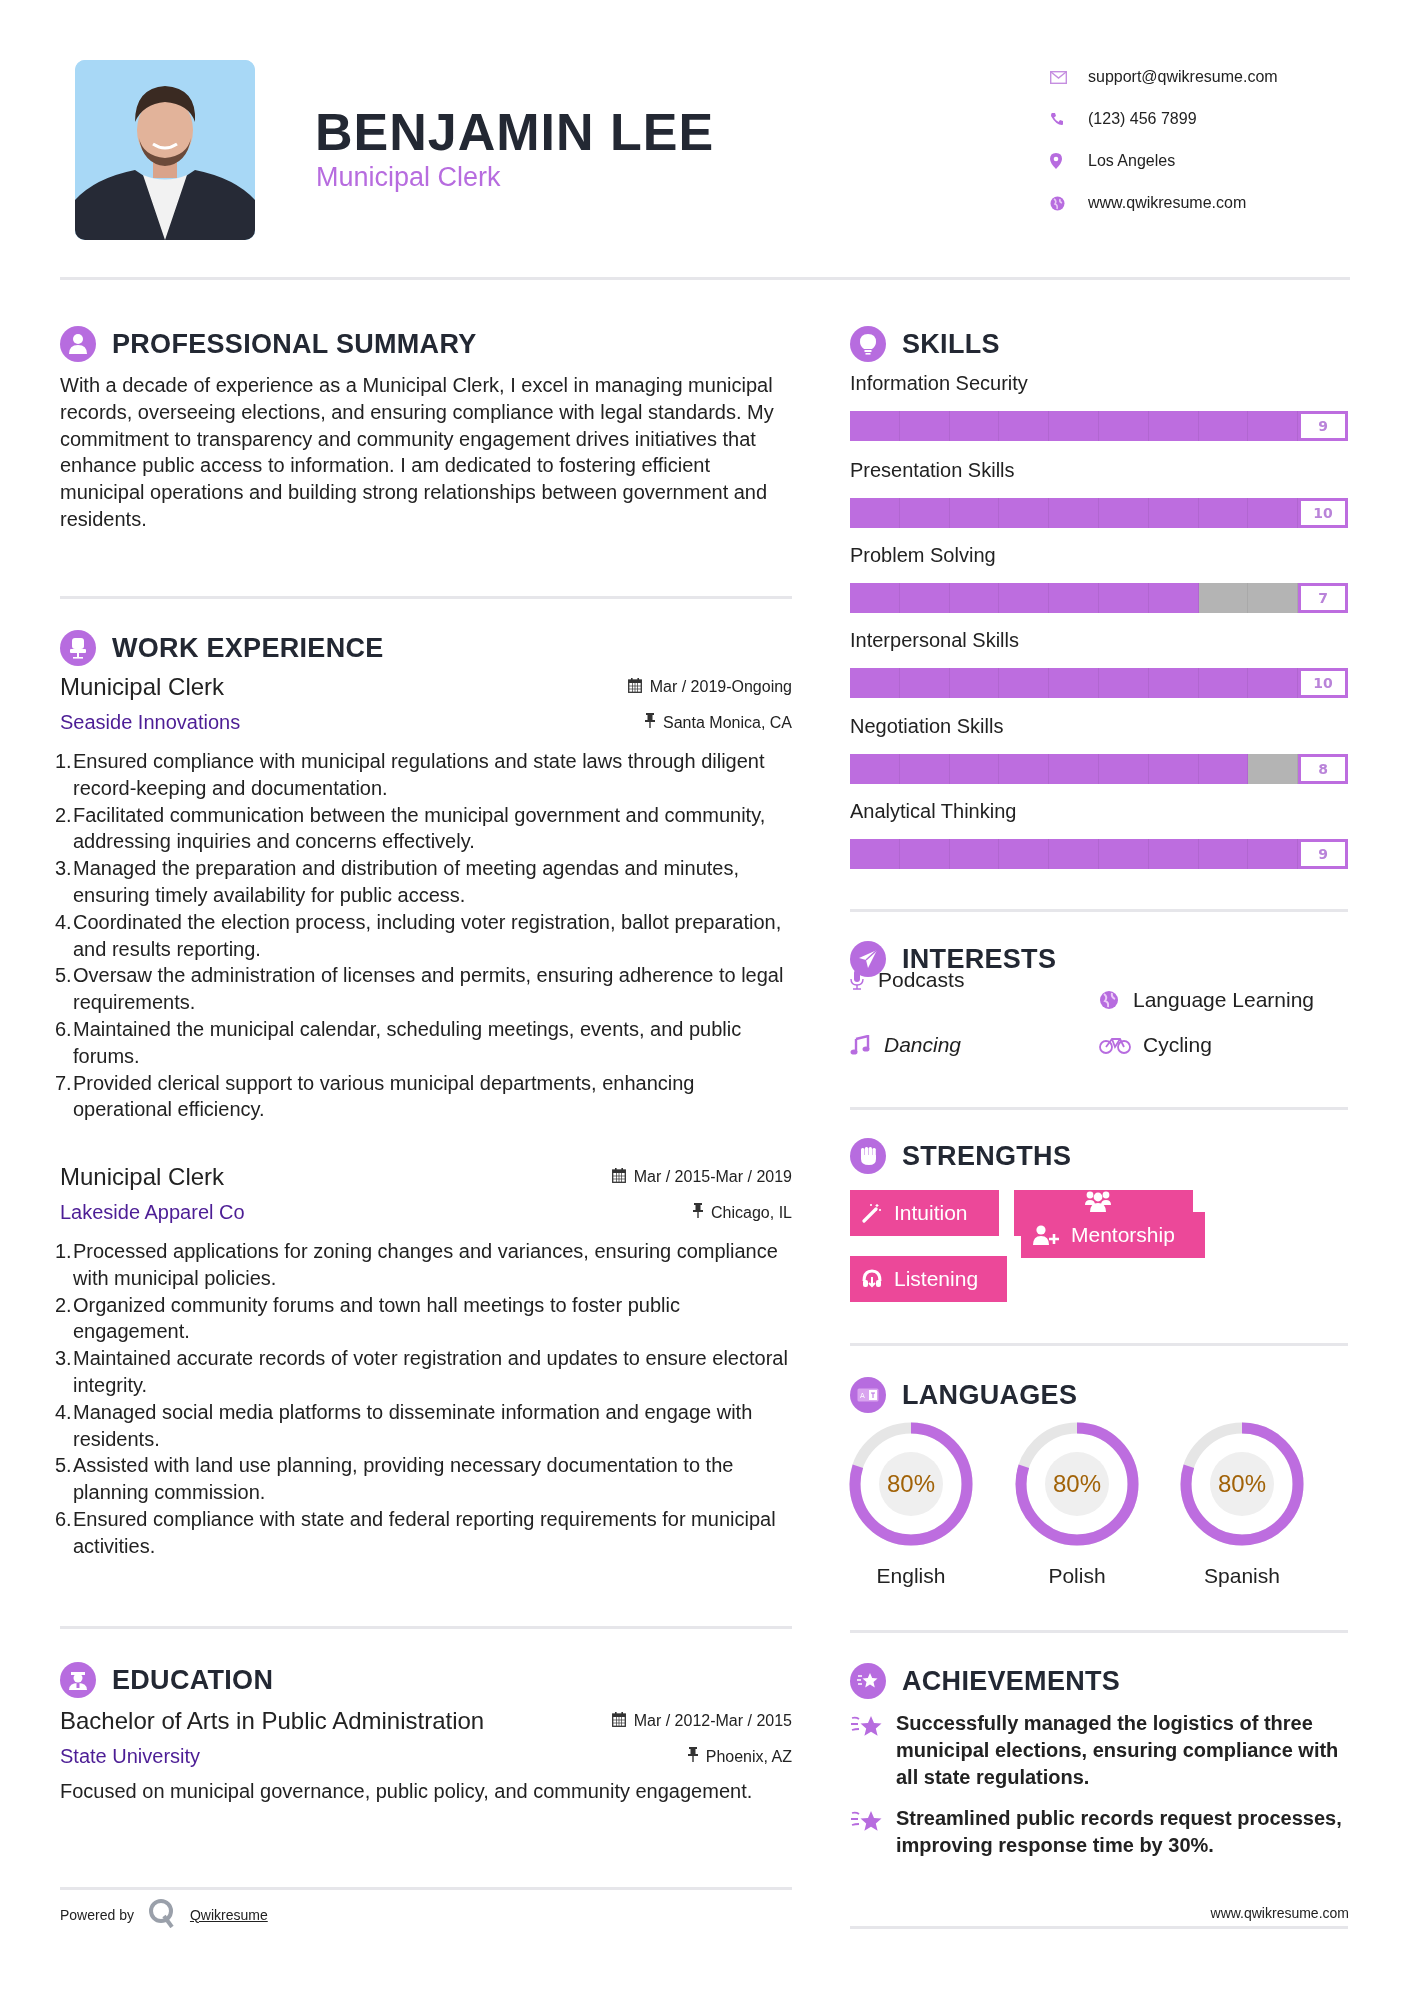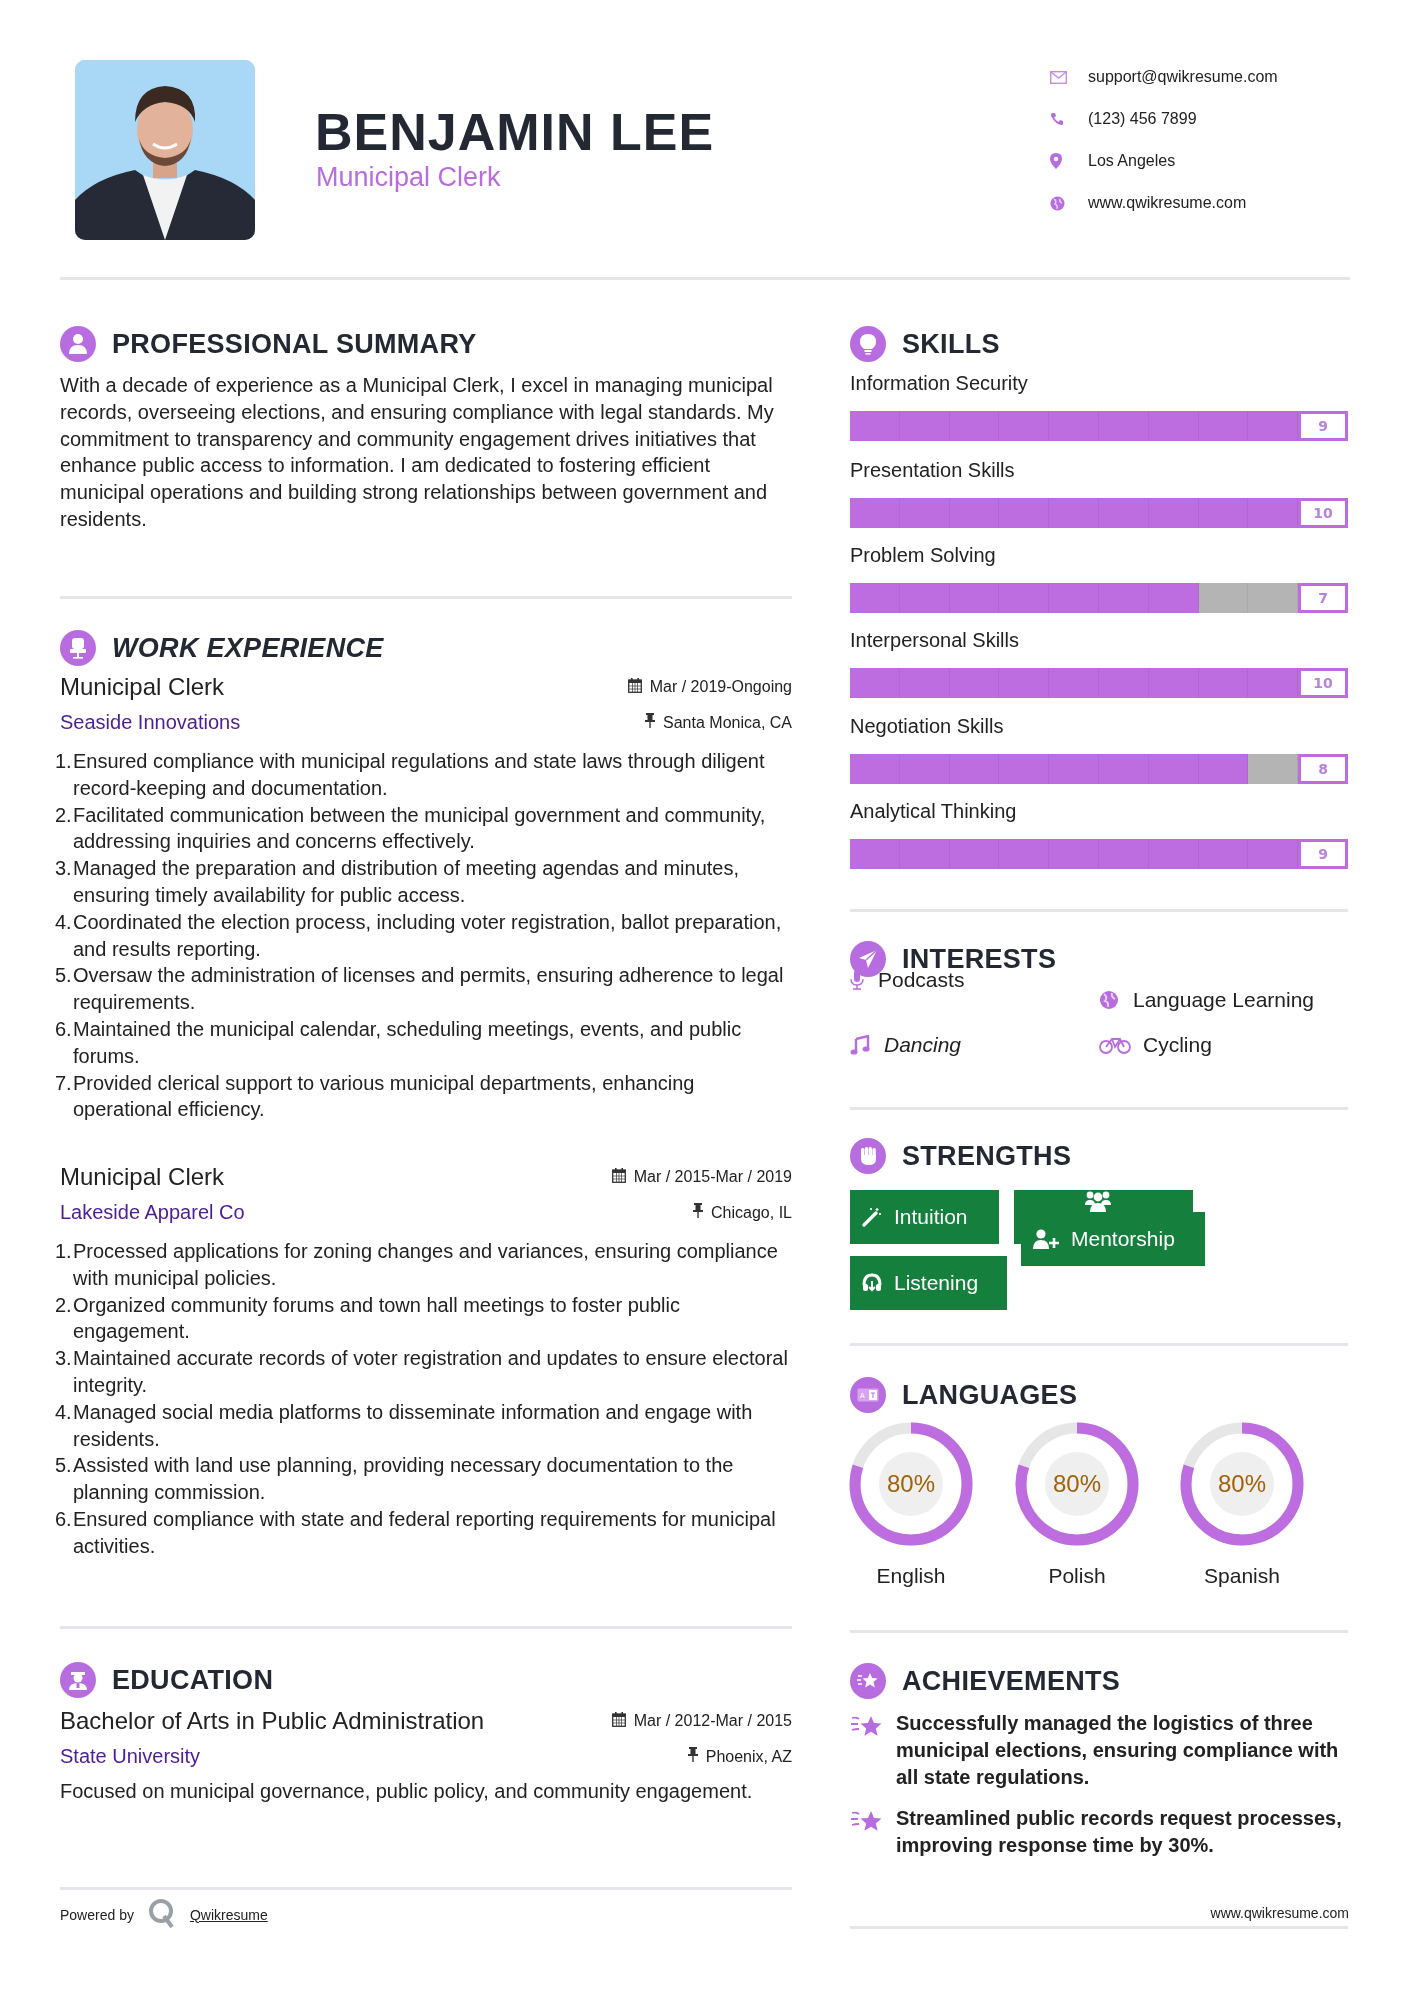--- a/index.html
+++ b/index.html
@@ -40,21 +40,21 @@
   .skill-bar { position: relative; margin-top: 16px; height: 30px; display: flex; background: #b4b4b4; }
   .skill-bar .seg { flex: 1; border-right: 1px solid rgba(0,0,0,0.06); }
   .skill-bar .seg.on { background: #bd6ddf; }
   .skill-val { position: absolute; right: 0; top: 0; width: 50px; height: 30px; background: #fff; border: 3px solid #bd6ddf; display: flex; align-items: center; justify-content: center; font-size: 14px; font-weight: bold; color: #b983d9; font-family: "DejaVu Sans", sans-serif; }
 
   
   .interest { position: absolute; display: flex; align-items: center; font-size: 21px; color: #222; }
   .interest .ic { width: 28px; color: #b76cdf; display: flex; align-items: center; }
 
   
-  .chip { position: absolute; height: 54px; background: #15803d; color: #fff; display: flex; align-items: center; padding: 0 12px; font-size: 21px; }
+  .chip { position: absolute; height: 46px; background: #ec4899; color: #fff; display: flex; align-items: center; padding: 0 12px; font-size: 21px; }
   .chip .ic { margin-right: 12px; display: flex; align-items: center; }
 
   
   .lang { position: absolute; width: 124px; text-align: center; }
   .lang-ring { width: 124px; height: 124px; position: relative; }
   .lang-ring svg { position: absolute; left: 0; top: 0; }
   .lang-pct { position: absolute; left: 0; right: 0; top: 0; bottom: 0; display: flex; align-items: center; justify-content: center; font-size: 24px; font-weight: normal; color: #a16207; }
   .lang-name { margin-top: 18px; font-size: 21px; color: #222; }
 
   
@@ -133,21 +133,21 @@
       <svg width="20" height="22" viewBox="0 0 20 22">
           <circle cx="10" cy="6" r="5" fill="#fff"></circle>
           <path d="M1 21 Q1 12 10 12 Q19 12 19 21 Z" fill="#fff"></path>
         </svg>
     </div>
     <div class="sec-title">PROFESSIONAL SUMMARY</div>
   </div>
   <div class="summary">With a decade of experience as a Municipal Clerk, I excel in managing municipal records, overseeing elections, and ensuring compliance with legal standards. My commitment to transparency and community engagement drives initiatives that enhance public access to information. I am dedicated to fostering efficient municipal operations and building strong relationships between government and residents.</div>
   <div class="hr" style="left:60px; top:596px; width:732px;"></div>
 
-  <div class="sec-head" style="left:60px; top:630px;font-style:italic;">
+  <div class="sec-head" style="left:60px; top:630px;">
     <div class="sec-icon">
       <svg width="20" height="22" viewBox="0 0 20 22">
           <rect x="4" y="1" width="12" height="11" rx="3" fill="#fff"></rect>
           <rect x="2" y="12" width="16" height="4" rx="1" fill="#fff"></rect>
           <rect x="9" y="16" width="2" height="4" fill="#fff"></rect>
           <rect x="5" y="20" width="10" height="1.6" fill="#fff"></rect>
         </svg>
     </div>
     <div class="sec-title">WORK EXPERIENCE</div>
   </div>

